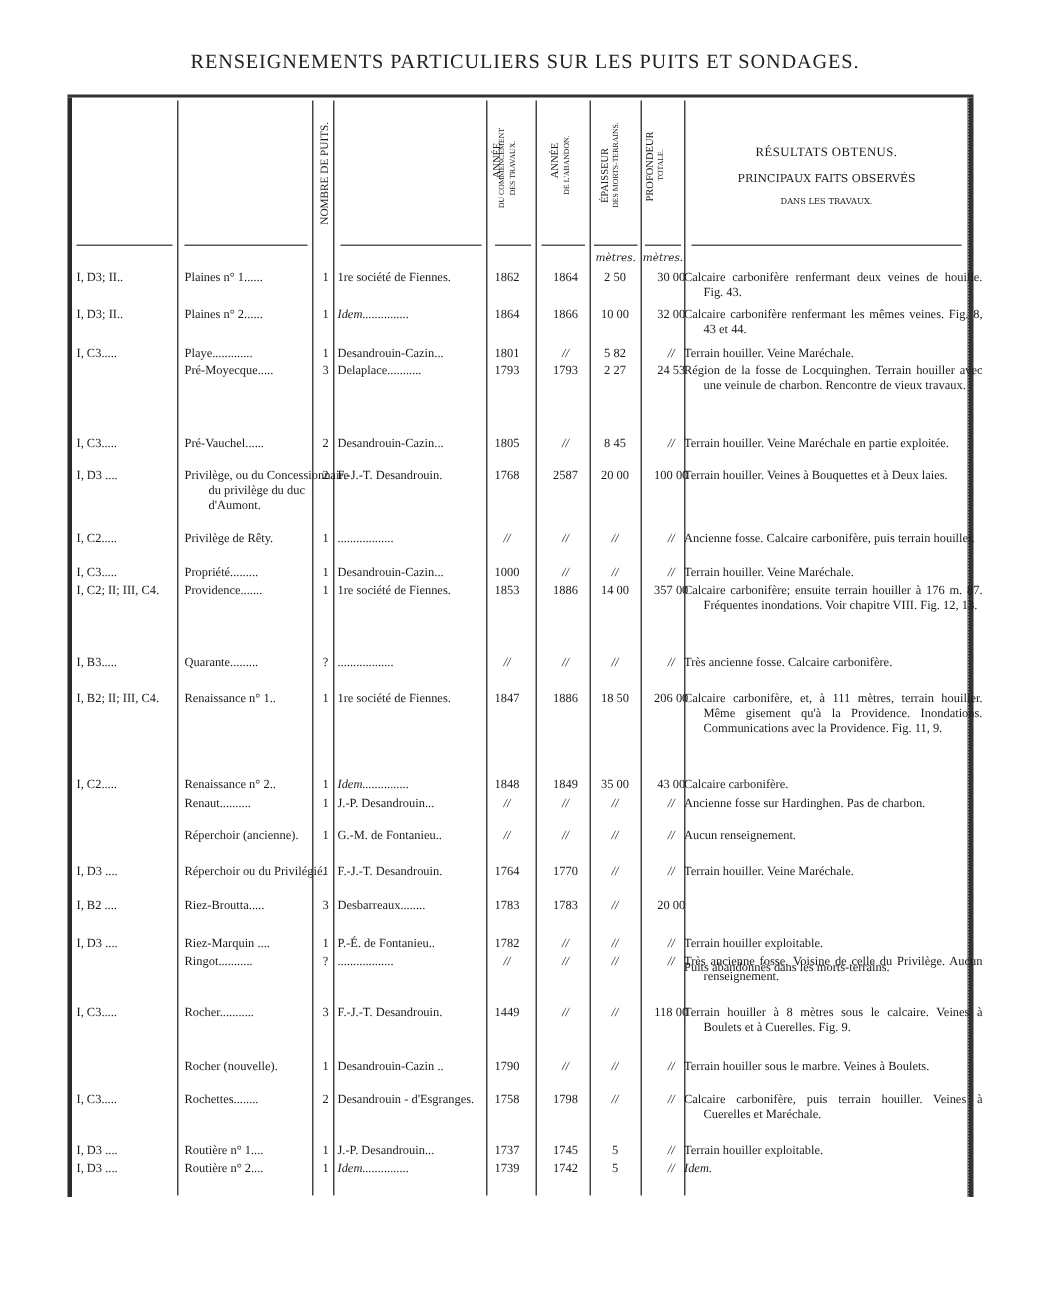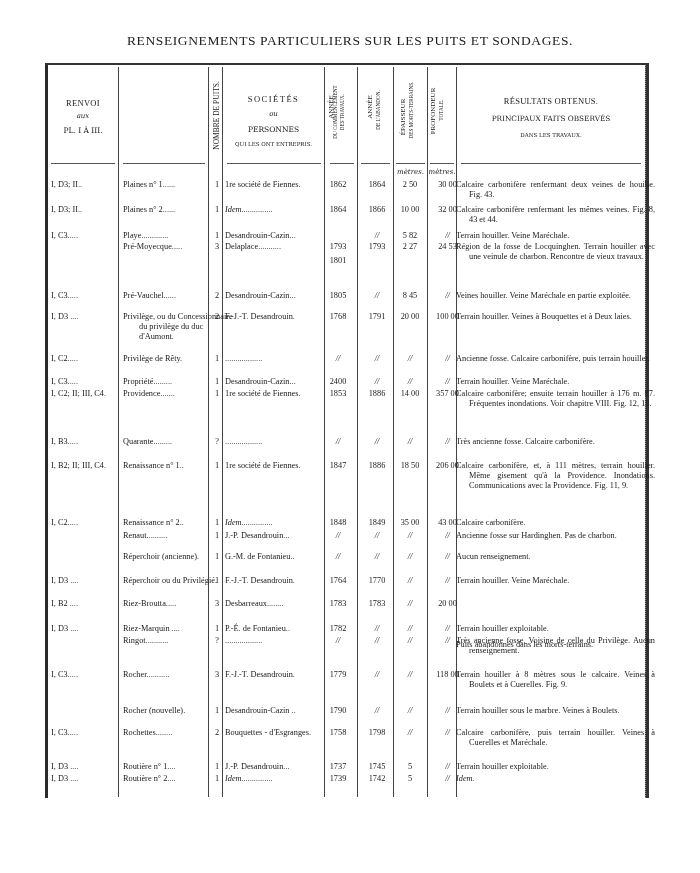--- a/index.html
+++ b/index.html
@@ -60,33 +60,22 @@
 
   <div class="vline" style="left:73px"></div>
   <div class="vline" style="left:163px"></div>
   <div class="vline" style="left:177px"></div>
   <div class="vline" style="left:279px"></div>
   <div class="vline" style="left:312px"></div>
   <div class="vline" style="left:348px"></div>
   <div class="vline" style="left:382px"></div>
   <div class="vline" style="left:411px"></div>
 
-  <div class="hdr" style="left:3px;width:70px">
-    <div class="hdr-text hdr-big" style="top:32px">RENVOI</div>
-    <div class="hdr-text" style="top:46px;font-style:italic">aux</div>
-    <div class="hdr-text" style="top:60px;font-size:7.5px">PL. I À III.</div>
-  </div>
   <div class="hdr" style="left:164px;width:13px">
     <div class="vert" style="left:-38px;top:44px;width:90px;font-size:7.5px">NOMBRE DE PUITS.</div>
-  </div>
-  <div class="hdr" style="left:178px;width:101px">
-    <div class="hdr-text hdr-big" style="top:28px;letter-spacing:1.5px">SOCIÉTÉS</div>
-    <div class="hdr-text" style="top:44px;font-style:italic">ou</div>
-    <div class="hdr-text" style="top:59px;font-size:7.5px">PERSONNES</div>
-    <div class="hdr-text" style="top:75px;font-size:5.5px">QUI LES ONT ENTREPRIS.</div>
   </div>
   <div class="hdr" style="left:280px;width:32px">
     <div class="vert" style="left:-34px;top:42px;width:80px;font-size:7px;top:36px">ANNÉE</div>
     <div class="vert" style="left:-30px;top:42px;width:80px;font-size:5.2px">DU COMMENCEMENT</div>
     <div class="vert" style="left:-23px;top:42px;width:80px;font-size:5.2px">DES TRAVAUX.</div>
   </div>
   <div class="hdr" style="left:313px;width:35px">
     <div class="vert" style="left:-28px;top:36px;width:80px;font-size:7px">ANNÉE</div>
     <div class="vert" style="left:-20px;top:40px;width:80px;font-size:5.2px">DE L'ABANDON.</div>
   </div>
@@ -137,21 +126,21 @@
         <div class="row-cell c-y2" style="top: 140px;">1866</div>
         <div class="row-cell c-ep" style="top: 140px;">10 00</div>
         <div class="row-cell c-pr" style="top: 140px;">32 00</div>
         <div class="row-cell c-res hang" style="top: 140px;">Calcaire carbonifère renfermant les mêmes veines. Fig. 8, 43 et 44.</div>
       </div>
       <div>
         <div class="row-cell c-ref hang" style="top: 166px;">I, C3.....</div>
         <div class="row-cell c-name hang-name" style="top: 166px;">Playe.............</div>
         <div class="row-cell c-n" style="top: 166px;">1</div>
         <div class="row-cell c-soc hang" style="top: 166px;">Desandrouin-Cazin...</div>
-        <div class="row-cell c-y1" style="top: 166px; margin-top: 25px;">1801</div>
+        <div class="row-cell c-y1" style="top: 166px;">1801</div>
         <div class="row-cell c-y2 ital" style="top: 166px;">//</div>
         <div class="row-cell c-ep" style="top: 166px;">5 82</div>
         <div class="row-cell c-pr ital" style="top: 166px;">//</div>
         <div class="row-cell c-res hang" style="top: 166px;">Terrain houiller. Veine Maréchale.</div>
       </div>
       <div>
         <div class="row-cell c-ref hang" style="top: 177px;"></div>
         <div class="row-cell c-name hang-name" style="top: 177px;">Pré-Moyecque.....</div>
         <div class="row-cell c-n" style="top: 177px;">3</div>
         <div class="row-cell c-soc hang" style="top: 177px;">Delaplace...........</div>
@@ -163,50 +152,50 @@
       </div>
       <div>
         <div class="row-cell c-ref hang" style="top: 226px;">I, C3.....</div>
         <div class="row-cell c-name hang-name" style="top: 226px;">Pré-Vauchel......</div>
         <div class="row-cell c-n" style="top: 226px;">2</div>
         <div class="row-cell c-soc hang" style="top: 226px;">Desandrouin-Cazin...</div>
         <div class="row-cell c-y1" style="top: 226px;">1805</div>
         <div class="row-cell c-y2 ital" style="top: 226px;">//</div>
         <div class="row-cell c-ep" style="top: 226px;">8 45</div>
         <div class="row-cell c-pr ital" style="top: 226px;">//</div>
-        <div class="row-cell c-res hang" style="top: 226px;">Veines houiller. Veine Maréchale en partie exploitée.</div>
+        <div class="row-cell c-res hang" style="top: 226px;">Terrain houiller. Veine Maréchale en partie exploitée.</div>
       </div>
       <div>
         <div class="row-cell c-ref hang" style="top: 247px;">I, D3 ....</div>
         <div class="row-cell c-name hang-name" style="top: 247px;">Privilège, ou du Concessionnaire du privilège du duc d'Aumont.</div>
         <div class="row-cell c-n" style="top: 247px;">2</div>
         <div class="row-cell c-soc hang" style="top: 247px;">F.-J.-T. Desandrouin.</div>
         <div class="row-cell c-y1" style="top: 247px;">1768</div>
-        <div class="row-cell c-y2" style="top: 247px;">1791</div>
+        <div class="row-cell c-y2" style="top: 247px;">2587</div>
         <div class="row-cell c-ep" style="top: 247px;">20 00</div>
         <div class="row-cell c-pr" style="top: 247px;">100 00</div>
         <div class="row-cell c-res hang" style="top: 247px;">Terrain houiller. Veines à Bouquettes et à Deux laies.</div>
       </div>
       <div>
         <div class="row-cell c-ref hang" style="top: 289px;">I, C2.....</div>
         <div class="row-cell c-name hang-name" style="top: 289px;">Privilège de Rêty.</div>
         <div class="row-cell c-n" style="top: 289px;">1</div>
         <div class="row-cell c-soc hang" style="top: 289px;">..................</div>
         <div class="row-cell c-y1 ital" style="top: 289px;">//</div>
         <div class="row-cell c-y2 ital" style="top: 289px;">//</div>
         <div class="row-cell c-ep ital" style="top: 289px;">//</div>
         <div class="row-cell c-pr ital" style="top: 289px;">//</div>
         <div class="row-cell c-res hang" style="top: 289px;">Ancienne fosse. Calcaire carbonifère, puis terrain houiller.</div>
       </div>
       <div>
         <div class="row-cell c-ref hang" style="top: 312px;">I, C3.....</div>
         <div class="row-cell c-name hang-name" style="top: 312px;">Propriété.........</div>
         <div class="row-cell c-n" style="top: 312px;">1</div>
         <div class="row-cell c-soc hang" style="top: 312px;">Desandrouin-Cazin...</div>
-        <div class="row-cell c-y1" style="top: 312px;">2400</div>
+        <div class="row-cell c-y1" style="top: 312px;">1000</div>
         <div class="row-cell c-y2 ital" style="top: 312px;">//</div>
         <div class="row-cell c-ep ital" style="top: 312px;">//</div>
         <div class="row-cell c-pr ital" style="top: 312px;">//</div>
         <div class="row-cell c-res hang" style="top: 312px;">Terrain houiller. Veine Maréchale.</div>
       </div>
       <div>
         <div class="row-cell c-ref hang" style="top: 324px;">I, C2; II; III, C4.</div>
         <div class="row-cell c-name hang-name" style="top: 324px;">Providence.......</div>
         <div class="row-cell c-n" style="top: 324px;">1</div>
         <div class="row-cell c-soc hang" style="top: 324px;">1re société de Fiennes.</div>
@@ -313,42 +302,42 @@
         <div class="row-cell c-y2 ital" style="top: 571px;">//</div>
         <div class="row-cell c-ep ital" style="top: 571px;">//</div>
         <div class="row-cell c-pr ital" style="top: 571px;">//</div>
         <div class="row-cell c-res hang" style="top: 571px;">Très ancienne fosse. Voisine de celle du Privilège. Aucun renseignement.</div>
       </div>
       <div>
         <div class="row-cell c-ref hang" style="top: 605px;">I, C3.....</div>
         <div class="row-cell c-name hang-name" style="top: 605px;">Rocher...........</div>
         <div class="row-cell c-n" style="top: 605px;">3</div>
         <div class="row-cell c-soc hang" style="top: 605px;">F.-J.-T. Desandrouin.</div>
-        <div class="row-cell c-y1" style="top: 605px;">1779</div>
+        <div class="row-cell c-y1" style="top: 605px;">1449</div>
         <div class="row-cell c-y2 ital" style="top: 605px;">//</div>
         <div class="row-cell c-ep ital" style="top: 605px;">//</div>
         <div class="row-cell c-pr" style="top: 605px;">118 00</div>
         <div class="row-cell c-res hang" style="top: 605px;">Terrain houiller à 8 mètres sous le calcaire. Veines à Boulets et à Cuerelles. Fig. 9.</div>
       </div>
       <div>
         <div class="row-cell c-ref hang" style="top: 641px;"></div>
         <div class="row-cell c-name hang-name" style="top: 641px;">Rocher (nouvelle).</div>
         <div class="row-cell c-n" style="top: 641px;">1</div>
         <div class="row-cell c-soc hang" style="top: 641px;">Desandrouin-Cazin ..</div>
         <div class="row-cell c-y1" style="top: 641px;">1790</div>
         <div class="row-cell c-y2 ital" style="top: 641px;">//</div>
         <div class="row-cell c-ep ital" style="top: 641px;">//</div>
         <div class="row-cell c-pr ital" style="top: 641px;">//</div>
         <div class="row-cell c-res hang" style="top: 641px;">Terrain houiller sous le marbre. Veines à Boulets.</div>
       </div>
       <div>
         <div class="row-cell c-ref hang" style="top: 663px;">I, C3.....</div>
         <div class="row-cell c-name hang-name" style="top: 663px;">Rochettes........</div>
         <div class="row-cell c-n" style="top: 663px;">2</div>
-        <div class="row-cell c-soc hang" style="top: 663px;">Bouquettes - d'Esgranges.</div>
+        <div class="row-cell c-soc hang" style="top: 663px;">Desandrouin - d'Esgranges.</div>
         <div class="row-cell c-y1" style="top: 663px;">1758</div>
         <div class="row-cell c-y2" style="top: 663px;">1798</div>
         <div class="row-cell c-ep ital" style="top: 663px;">//</div>
         <div class="row-cell c-pr ital" style="top: 663px;">//</div>
         <div class="row-cell c-res hang" style="top: 663px;">Calcaire carbonifère, puis terrain houiller. Veines à Cuerelles et Maréchale.</div>
       </div>
       <div>
         <div class="row-cell c-ref hang" style="top: 697px;">I, D3 ....</div>
         <div class="row-cell c-name hang-name" style="top: 697px;">Routière n° 1....</div>
         <div class="row-cell c-n" style="top: 697px;">1</div>

